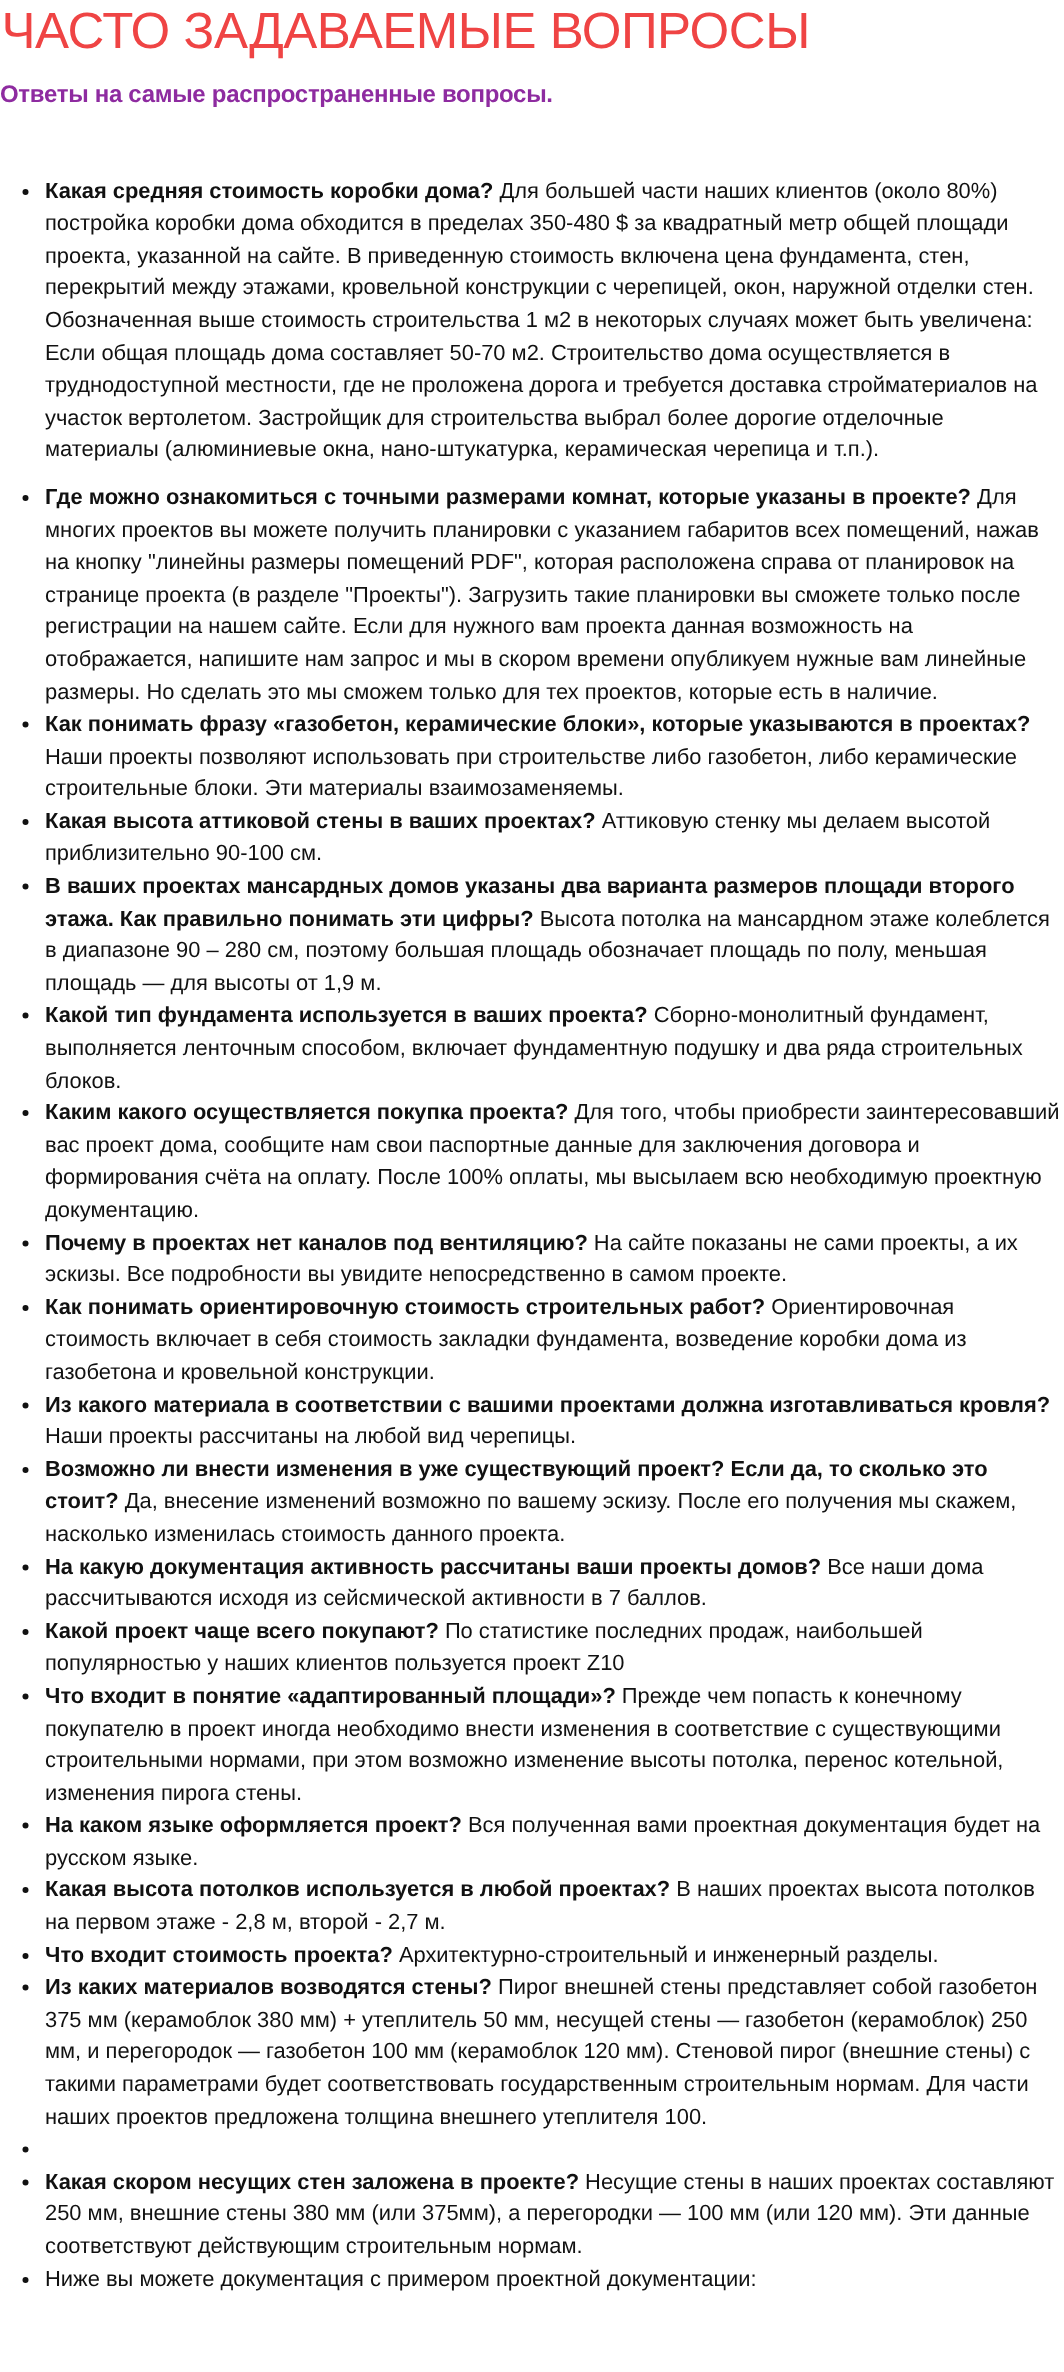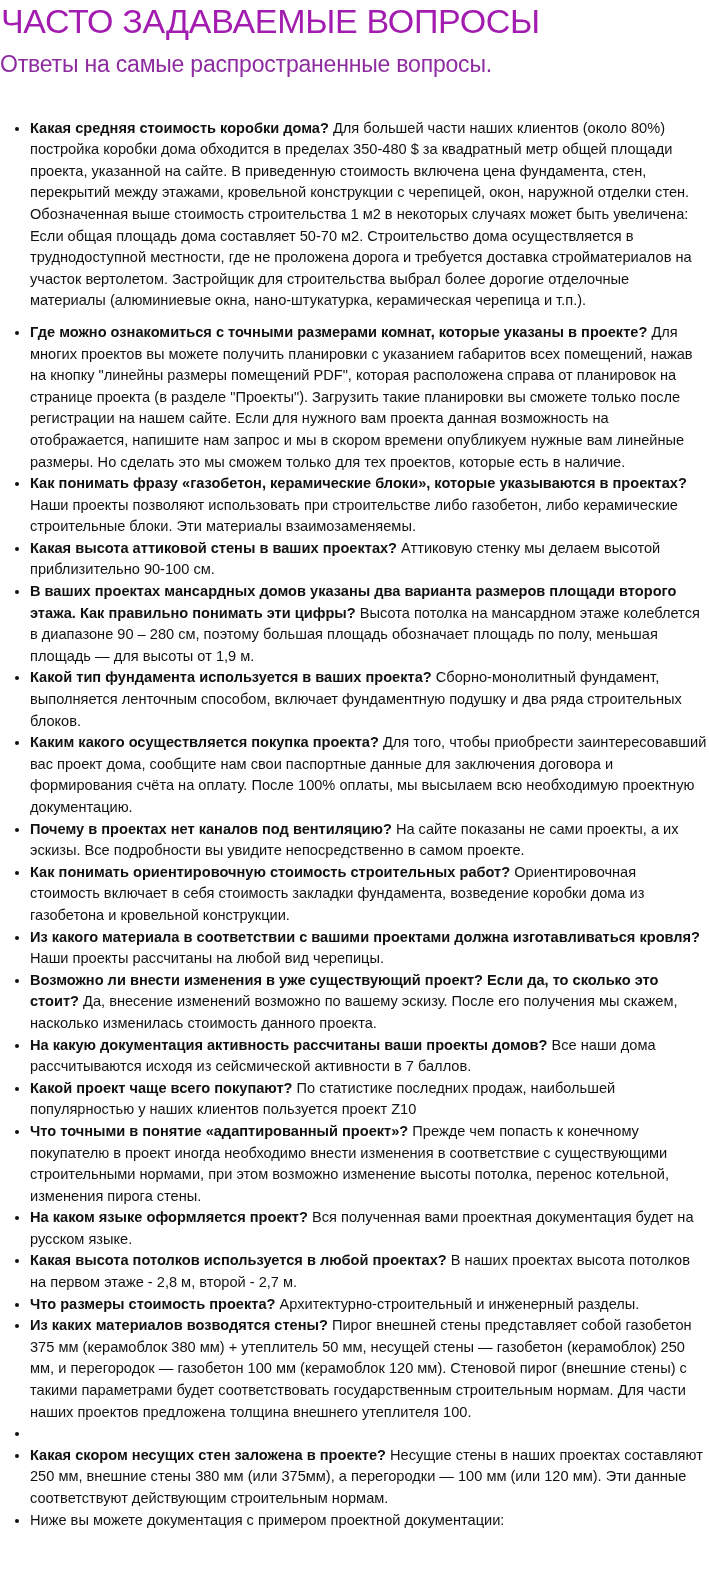--- a/index.html
+++ b/index.html
@@ -9,30 +9,30 @@
     color: #111111;
     overflow: hidden;
   }
   .page-title {
     margin: 0;
     padding: 0 0 0 1px;
     font-family: "Liberation Sans", sans-serif;
     font-weight: normal;
     font-size: 34px;
     line-height: 40px;
-    color: #a21caf;
+    color: #ef4444;
     letter-spacing: -0.3px;
     position: relative;
     top: 1px;
   }
   .page-subtitle {
     margin: 10px 0 0 0;
     padding: 0;
-    font-weight: normal;
-    font-size: 23px;
+    font-weight: bold;
+    font-size: 16px;
     line-height: 28px;
     color: #8e2ba0;
     letter-spacing: -0.2px;
   }
   .faq-list {
     list-style: disc;
     margin: 18px 0 0 0;
     padding: 0 0 0 30px;
     font-size: 14.6px;
     line-height: 21.6px;
@@ -68,21 +68,21 @@
   <li><span class="question">Какая высота аттиковой стены в ваших проектах?</span><span> Аттиковую стенку мы делаем высотой приблизительно 90-100 см.</span></li>
   <li><span class="question">В ваших проектах мансардных домов указаны два варианта размеров площади второго этажа. Как правильно понимать эти цифры?</span><span>  Высота потолка на мансардном этаже колеблется в диапазоне 90 – 280 см, поэтому большая площадь обозначает площадь по полу, меньшая площадь — для высоты от 1,9 м.</span></li>
   <li><span class="question">Какой тип фундамента используется в ваших проекта?</span><span> Сборно-монолитный фундамент, выполняется ленточным способом, включает фундаментную подушку и два ряда строительных блоков.</span></li>
   <li><span class="question">Каким какого осуществляется покупка проекта?</span><span> Для того, чтобы  приобрести заинтересовавший вас проект дома, сообщите нам свои паспортные данные для заключения договора и формирования счёта на оплату. После 100% оплаты, мы высылаем всю необходимую проектную документацию.</span></li>
   <li><span class="question">Почему в проектах нет каналов под вентиляцию?</span><span> На сайте показаны не сами проекты, а их эскизы. Все подробности вы увидите непосредственно в самом проекте.</span></li>
   <li><span class="question">Как понимать ориентировочную стоимость строительных работ?</span><span> Ориентировочная стоимость включает в себя  стоимость закладки фундамента, возведение коробки дома из газобетона и кровельной конструкции.</span></li>
   <li><span class="question">Из какого материала в соответствии с вашими проектами должна изготавливаться кровля?</span><span> Наши проекты рассчитаны на любой вид черепицы.</span></li>
   <li><span class="question">Возможно ли внести изменения в уже существующий проект? Если да, то сколько это стоит?</span><span> Да, внесение изменений возможно по вашему эскизу. После его получения мы скажем, насколько изменилась стоимость данного проекта.</span></li>
   <li><span class="question">На какую документация активность рассчитаны ваши проекты домов?</span><span> Все наши дома рассчитываются исходя из сейсмической активности в 7 баллов.</span></li>
   <li><span class="question">Какой проект чаще всего покупают?</span><span> По статистике последних продаж, наибольшей популярностью у наших клиентов пользуется проект Z10</span></li>
-  <li><span class="question">Что точными в понятие «адаптированный проект»?</span><span> Прежде чем попасть к конечному покупателю в проект иногда необходимо внести изменения в соответствие с существующими строительными нормами, при этом возможно изменение высоты потолка, перенос котельной, изменения пирога стены.</span></li>
+  <li><span class="question">Что входит в понятие «адаптированный площади»?</span><span> Прежде чем попасть к конечному покупателю в проект иногда необходимо внести изменения в соответствие с существующими строительными нормами, при этом возможно изменение высоты потолка, перенос котельной, изменения пирога стены.</span></li>
   <li><span class="question">На каком языке оформляется проект?</span><span> Вся полученная вами проектная документация будет на русском языке.</span></li>
   <li><span class="question">Какая высота потолков используется в любой проектах?</span><span> В наших проектах высота потолков на первом этаже - 2,8 м, второй - 2,7 м.</span></li>
-  <li><span class="question">Что размеры стоимость проекта?</span><span> Архитектурно-строительный и инженерный разделы.</span></li>
+  <li><span class="question">Что входит стоимость проекта?</span><span> Архитектурно-строительный и инженерный разделы.</span></li>
   <li><span class="question">Из каких материалов возводятся стены?</span><span> Пирог внешней стены представляет собой  газобетон 375 мм (керамоблок 380 мм) + утеплитель 50 мм, несущей стены — газобетон (керамоблок) 250 мм, и перегородок — газобетон 100 мм (керамоблок 120 мм). Стеновой пирог (внешние стены) с такими параметрами будет соответствовать государственным строительным нормам. Для части наших проектов предложена толщина внешнего утеплителя 100.</span></li>
   <li></li>
   <li><span class="question">Какая скором несущих стен заложена в проекте?</span><span> Несущие стены в наших проектах составляют 250 мм, внешние стены 380 мм (или 375мм), а перегородки — 100 мм (или 120 мм). Эти данные соответствуют действующим строительным нормам.</span></li>
   <li><span>Ниже вы можете документация с примером проектной документации:</span></li>
 </ul>
 
 </body></html>

